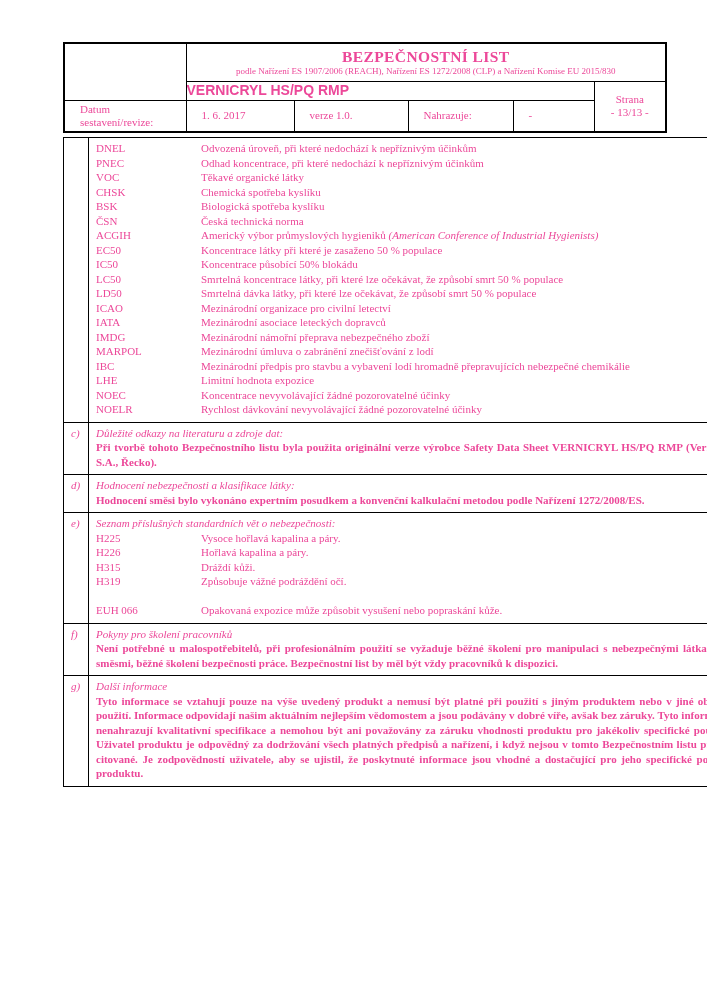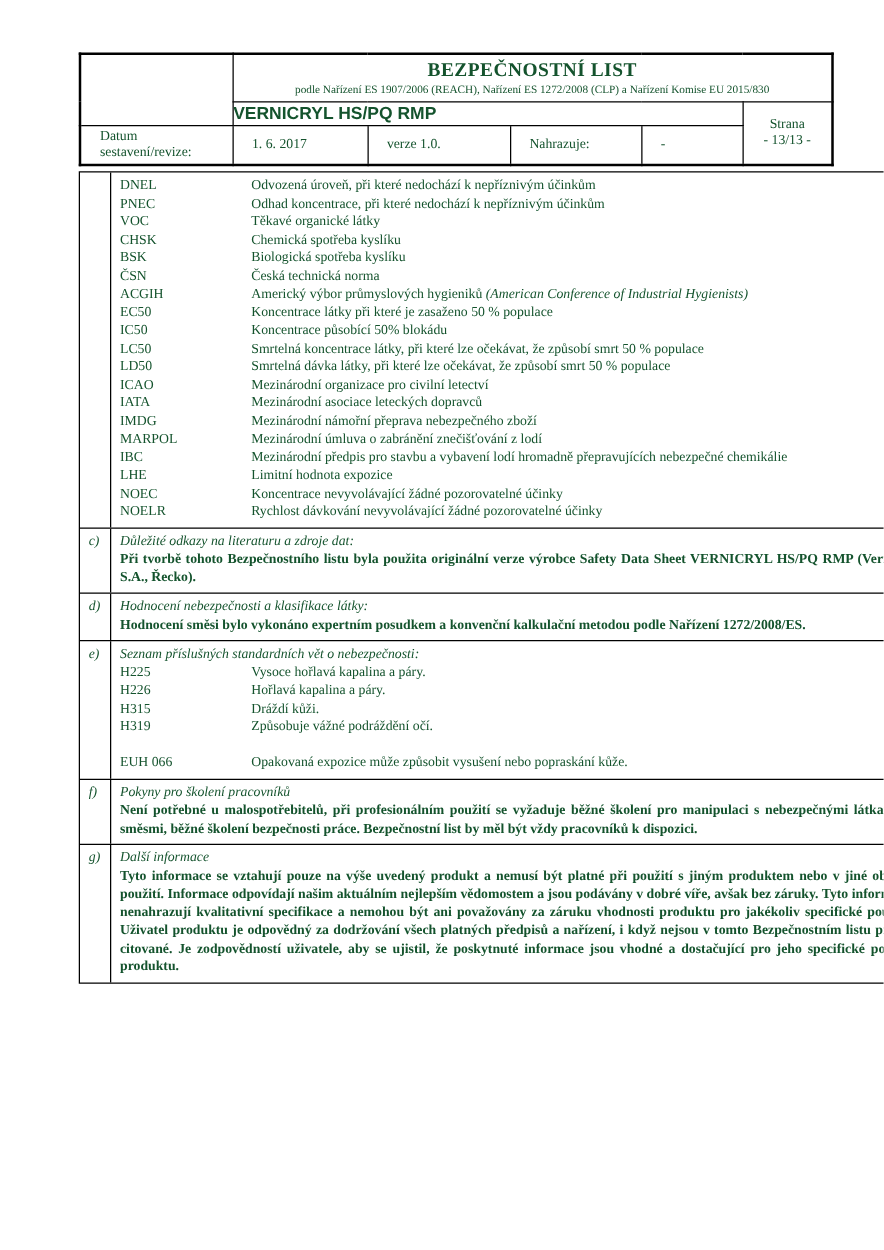--- a/index.html
+++ b/index.html
@@ -2,21 +2,21 @@
 <html lang="cs"><head>
 <meta charset="utf-8">
 <style>
   * { margin: 0; padding: 0; box-sizing: border-box; }
   html, body { background: #ffffff; }
   .page {
     position: relative;
     width: 707px;
     height: 1000px;
     background: #ffffff;
-    color: #14532d;
+    color: #ec4899;
     font-family: "Liberation Serif", serif;
     overflow: hidden;
   }
 
   
   table.header-table {
     position: absolute;
     left: 63px;
     top: 42px;
     width: 602px;

